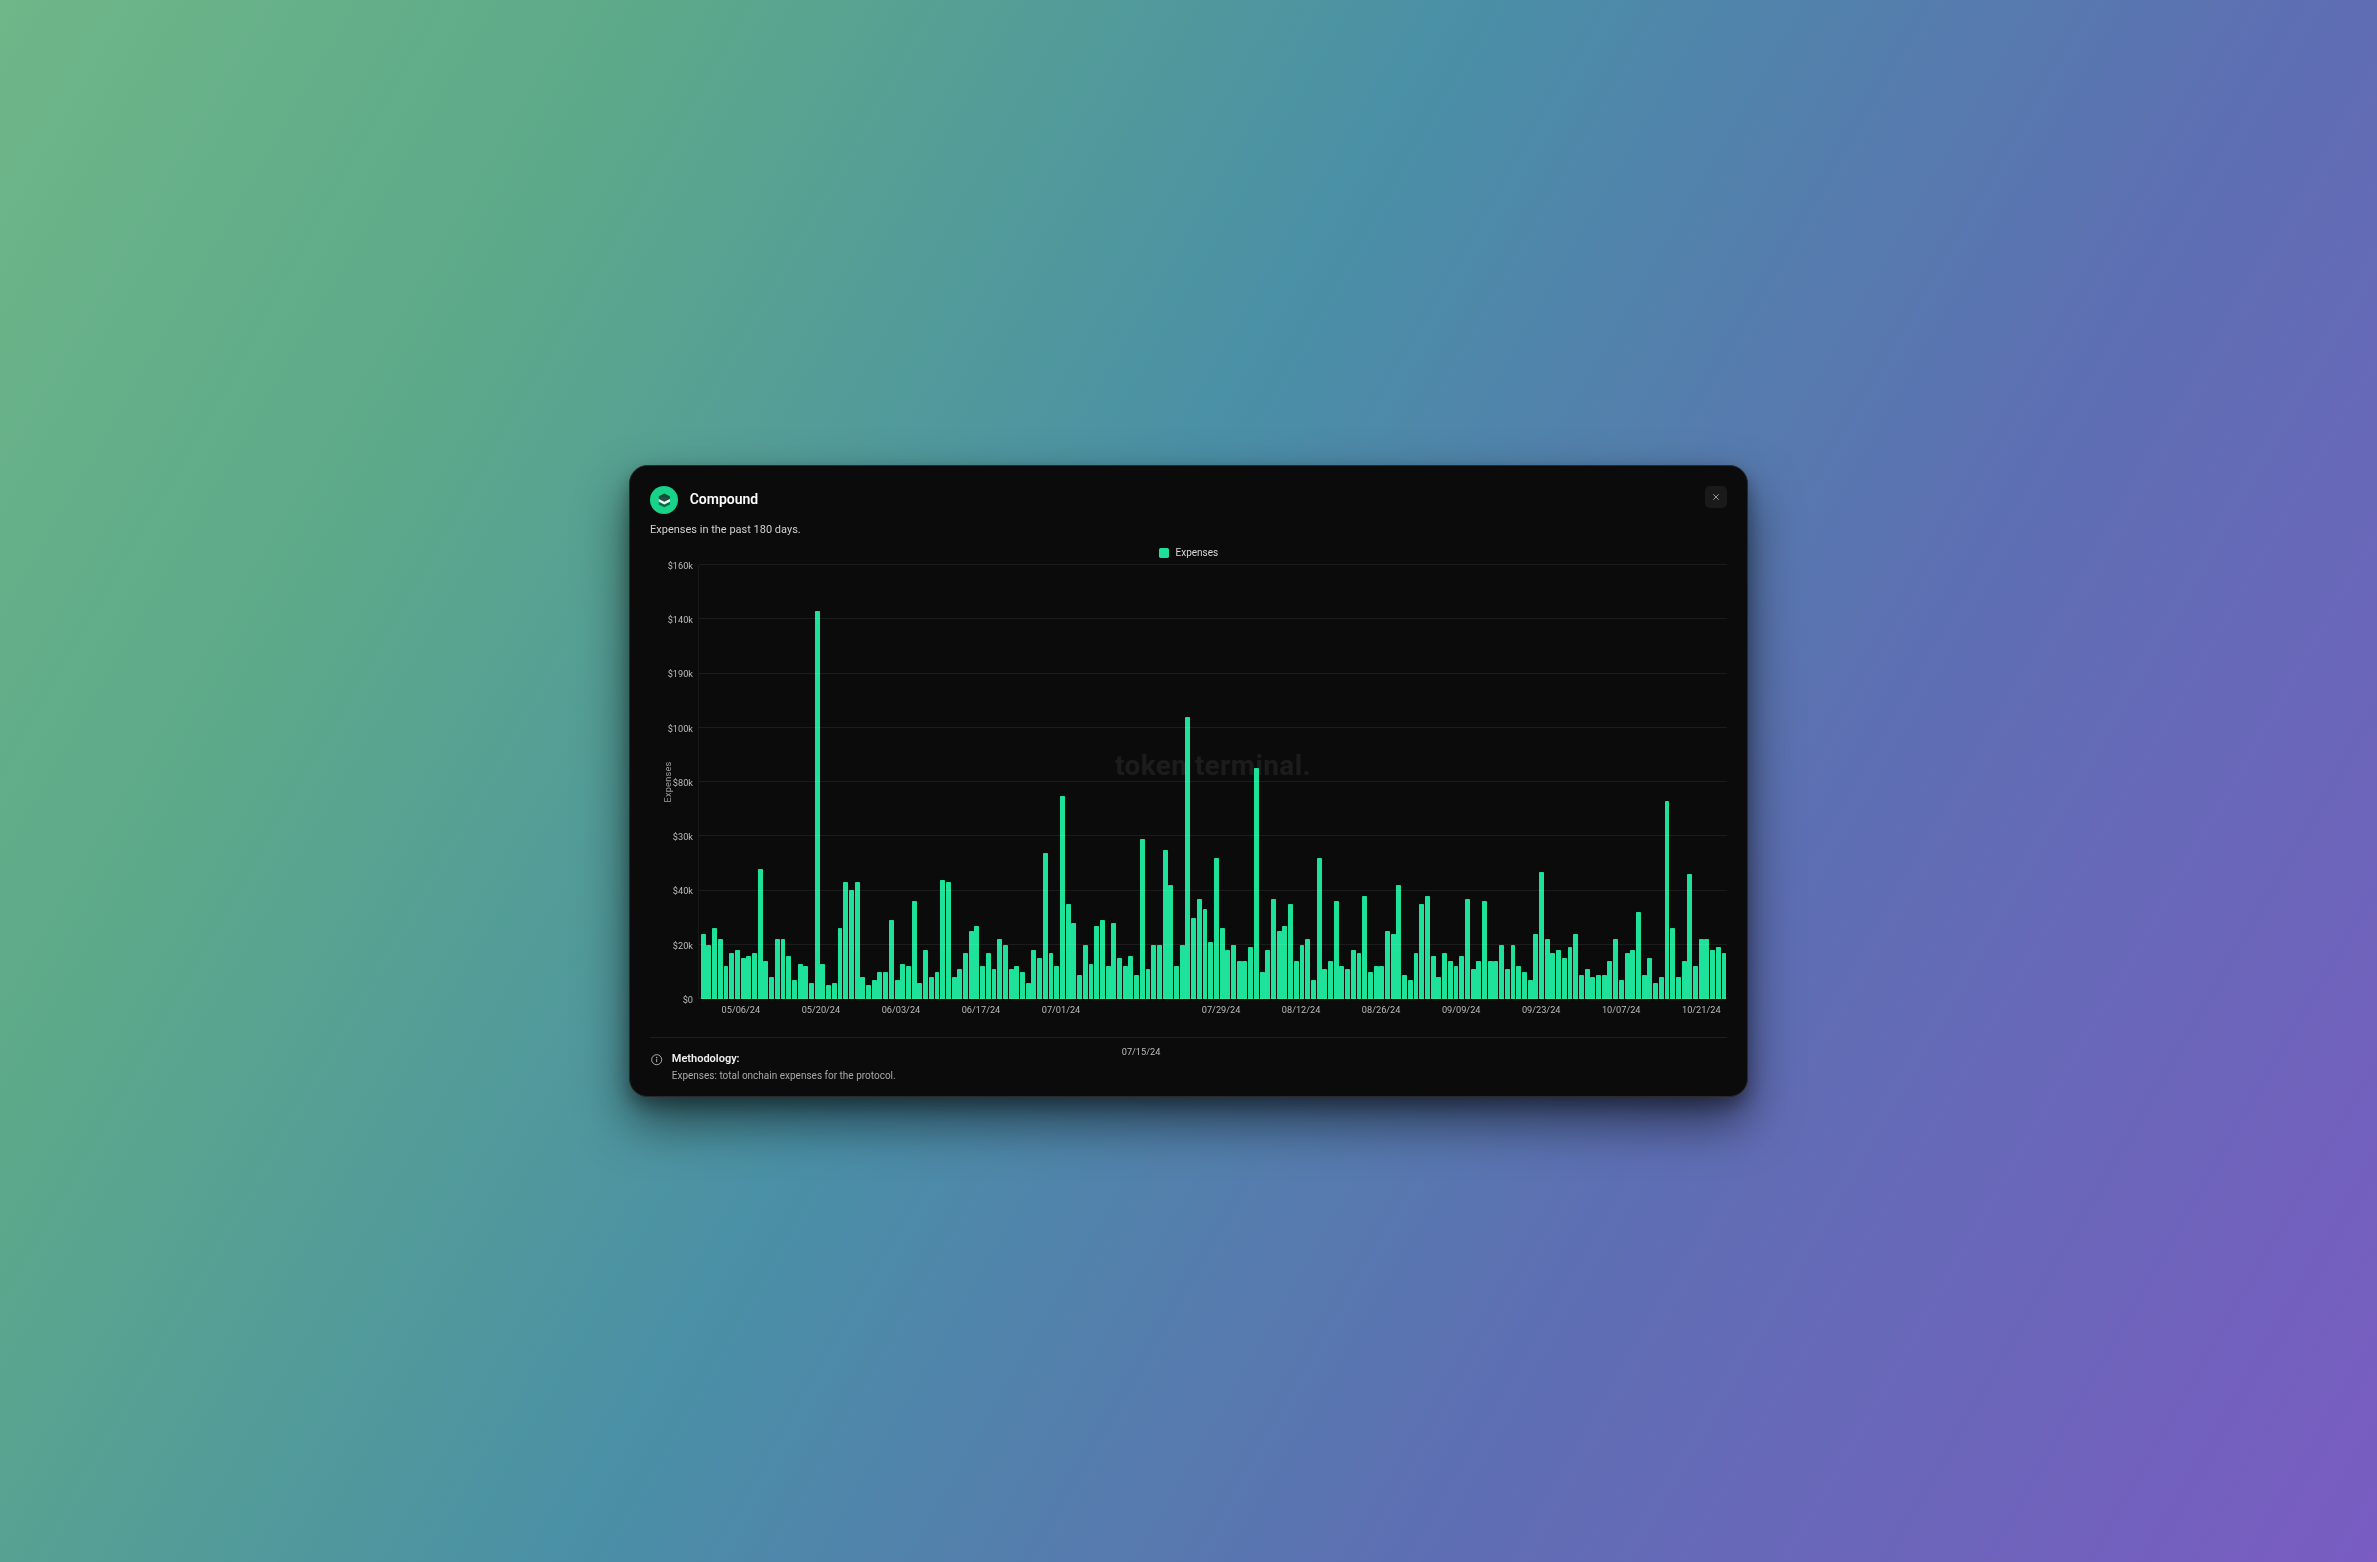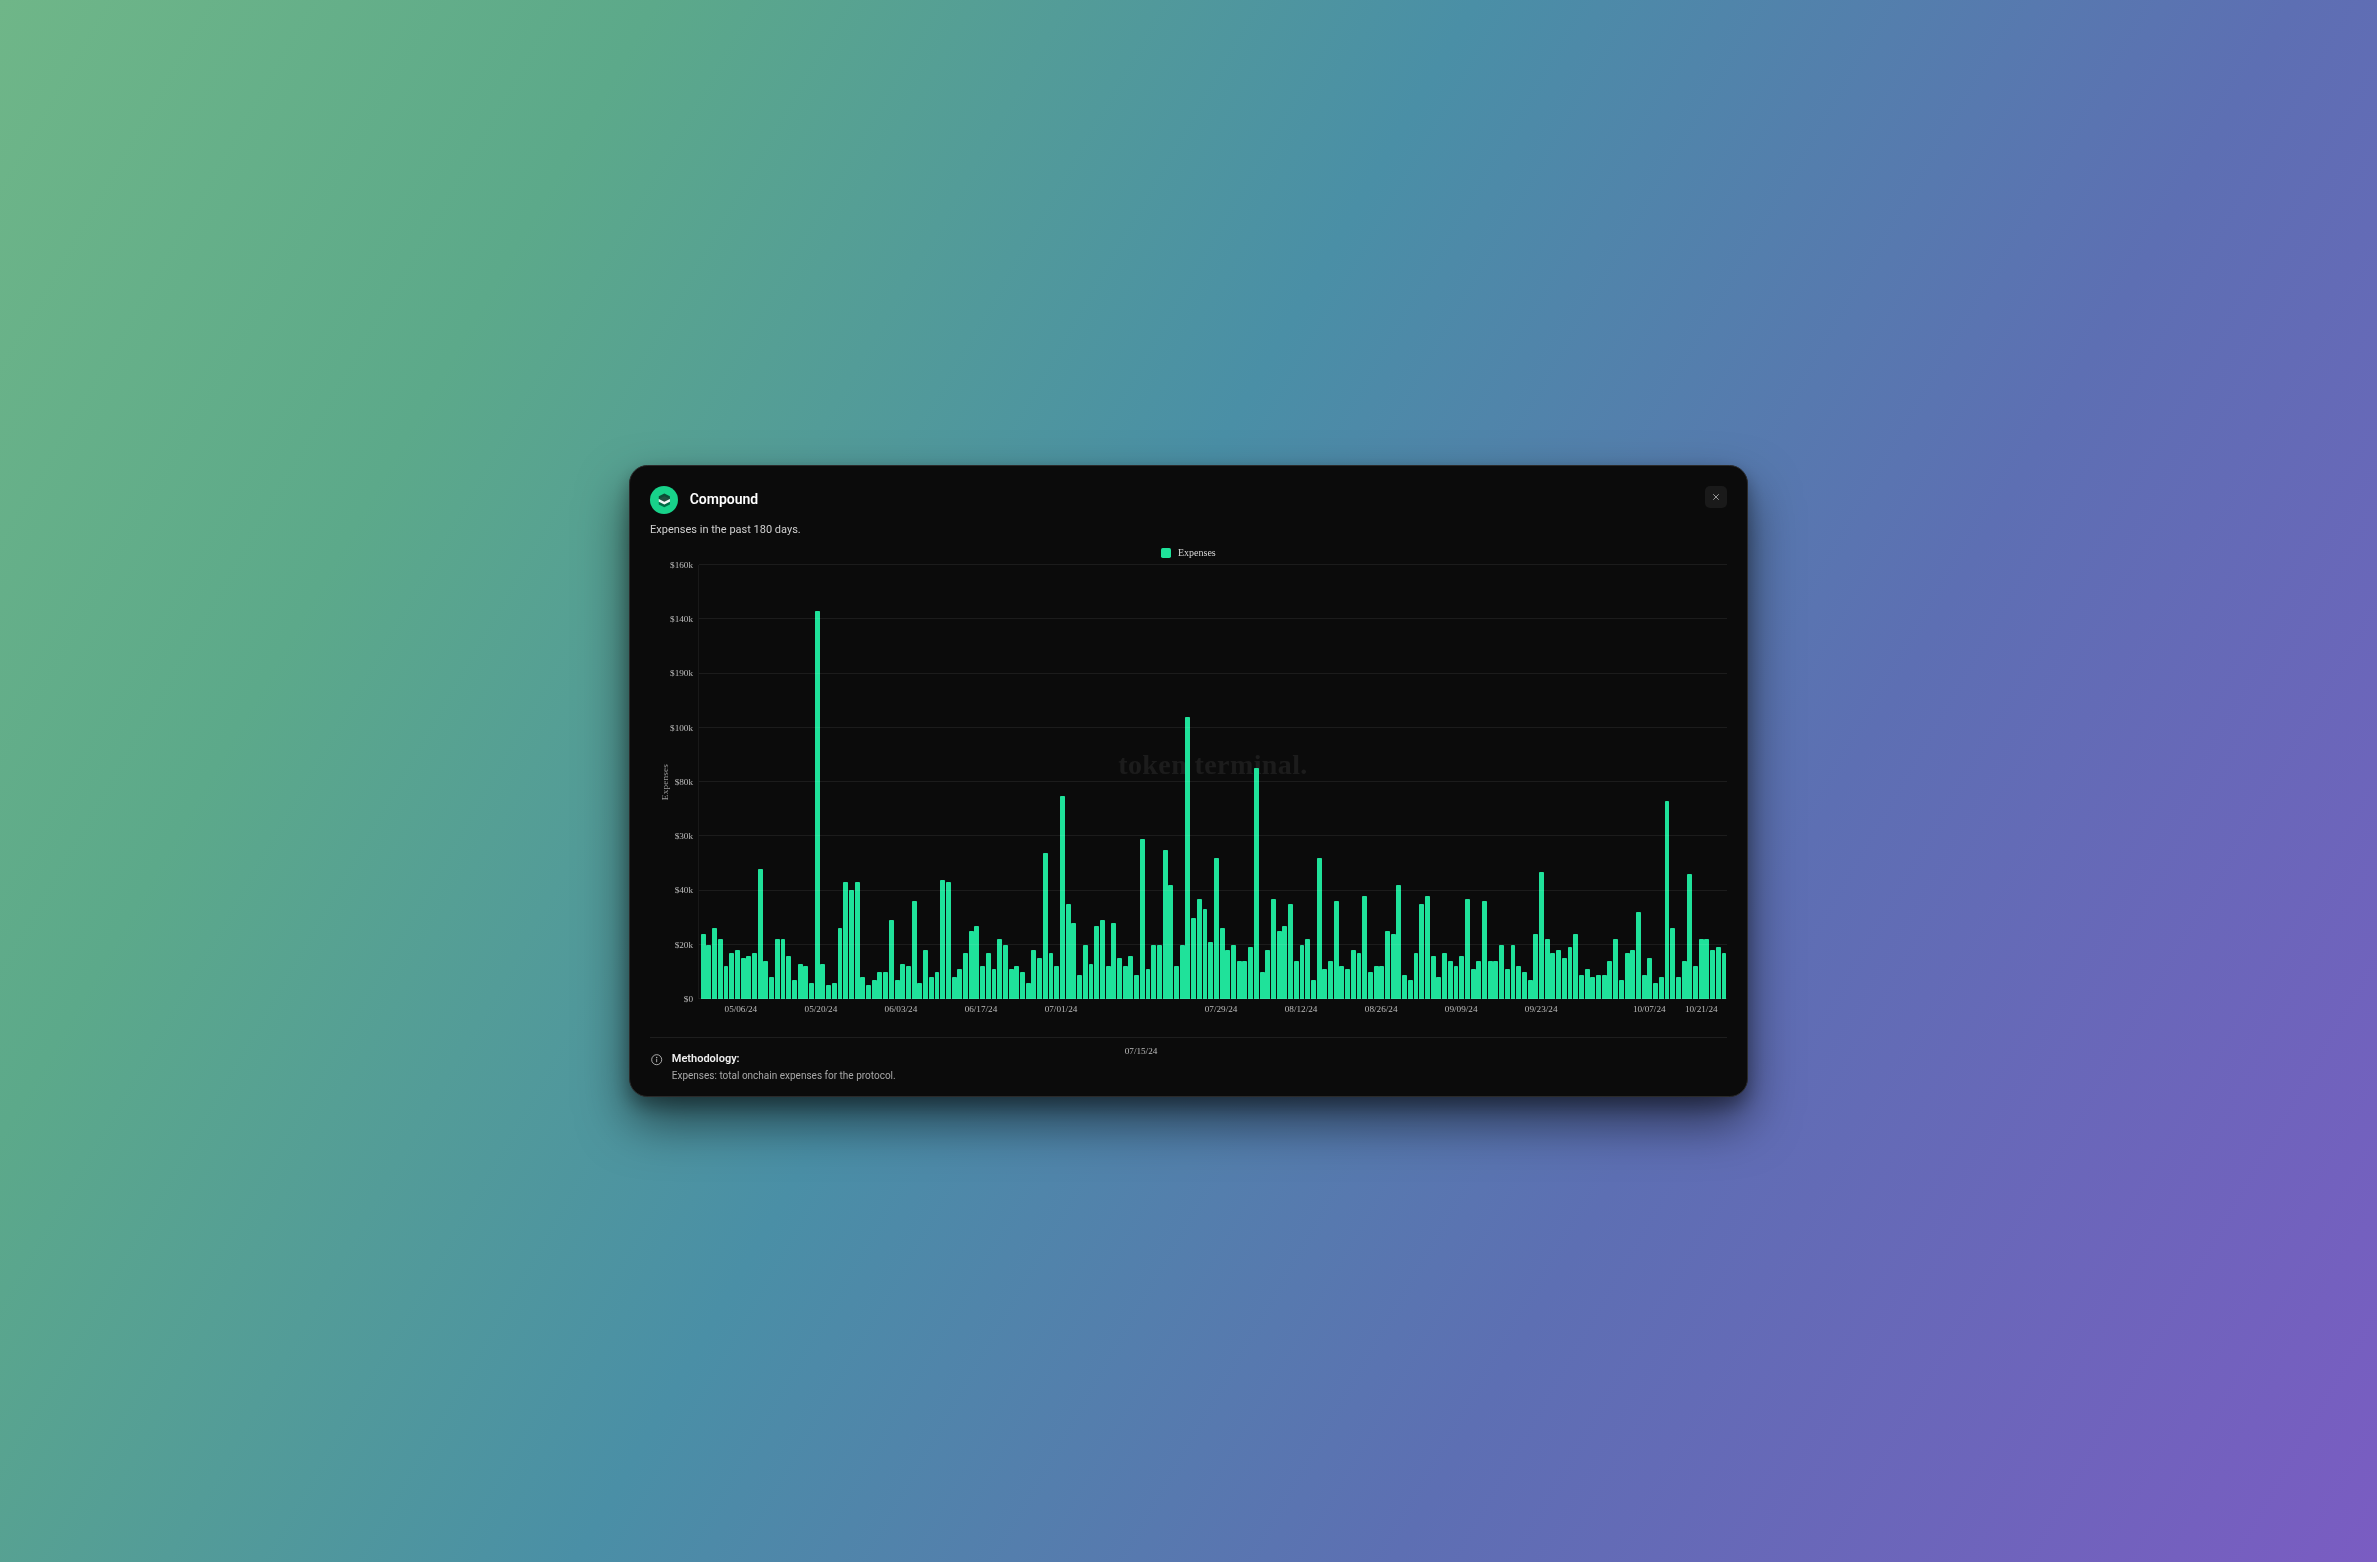--- a/index.html
+++ b/index.html
@@ -45,21 +45,21 @@
     width: 22px; height: 22px;
     border-radius: 5px;
     background: #1a1a1a;
     display: flex; align-items: center; justify-content: center;
     color: #9a9a9a;
     cursor: pointer;
     font-size: 11.7px;
   }
   .subtitle { font-size: 11px; color: #d0d0d0; margin: 8.4px 0 11.7px 0; }
 
-  .chart-wrap { position: relative; width: 100%; font-family: Liberation Serif, serif; }
+  .chart-wrap { position: relative; width: 100%; }
   .legend {
     display: flex; justify-content: center; align-items: center; gap: 6.7px;
     font-size: 10px; color: #d8d8d8; margin-bottom: 6.7px;
   }
   .legend-swatch {
     width: 10px; height: 10px; border-radius: 1.7px; background: #1fe29a;
   }
 
   .chart-area {
     position: relative;
@@ -393,21 +393,21 @@
         <div class="xtick" style="left: 11.9444%;">05/20/24</div>
         <div class="xtick" style="left: 19.7222%;">06/03/24</div>
         <div class="xtick" style="left: 27.5%;">06/17/24</div>
         <div class="xtick" style="left: 35.2778%;">07/01/24</div>
         <div class="xtick" style="left: 43.0556%; margin-top: 42px;">07/15/24</div>
         <div class="xtick" style="left: 50.8333%;">07/29/24</div>
         <div class="xtick" style="left: 58.6111%;">08/12/24</div>
         <div class="xtick" style="left: 66.3889%;">08/26/24</div>
         <div class="xtick" style="left: 74.1667%;">09/09/24</div>
         <div class="xtick" style="left: 81.9444%;">09/23/24</div>
-        <div class="xtick" style="left: 89.7222%; margin-left: 28px;">10/07/24</div>
+        <div class="xtick" style="left: 89.7222%;">10/07/24</div>
         <div class="xtick" style="left: 97.5%;">10/21/24</div>
       </div>
   </div>
 
   <div class="footer">
     <div class="footer-col">
       <span class="info-icon">
         <svg viewBox="0 0 24 24">
             <circle cx="12" cy="12" r="9" fill="none" stroke="#bcbcbc" stroke-width="1.6"></circle>
             <circle cx="12" cy="8" r="1.2" fill="#bcbcbc"></circle>

